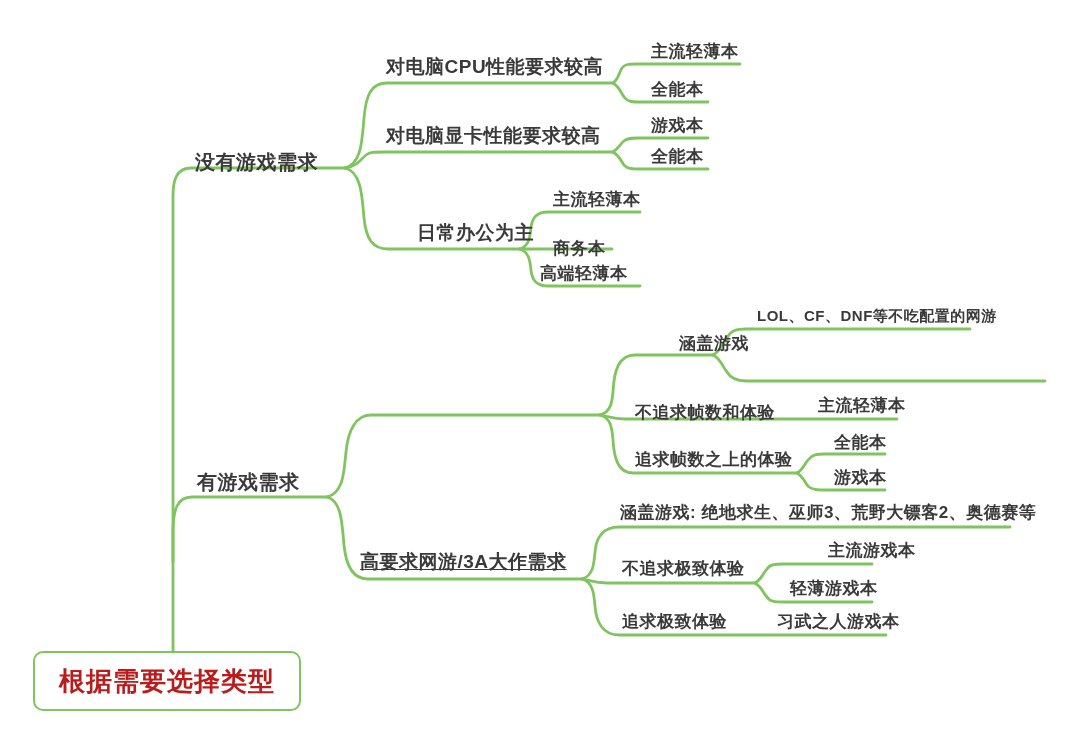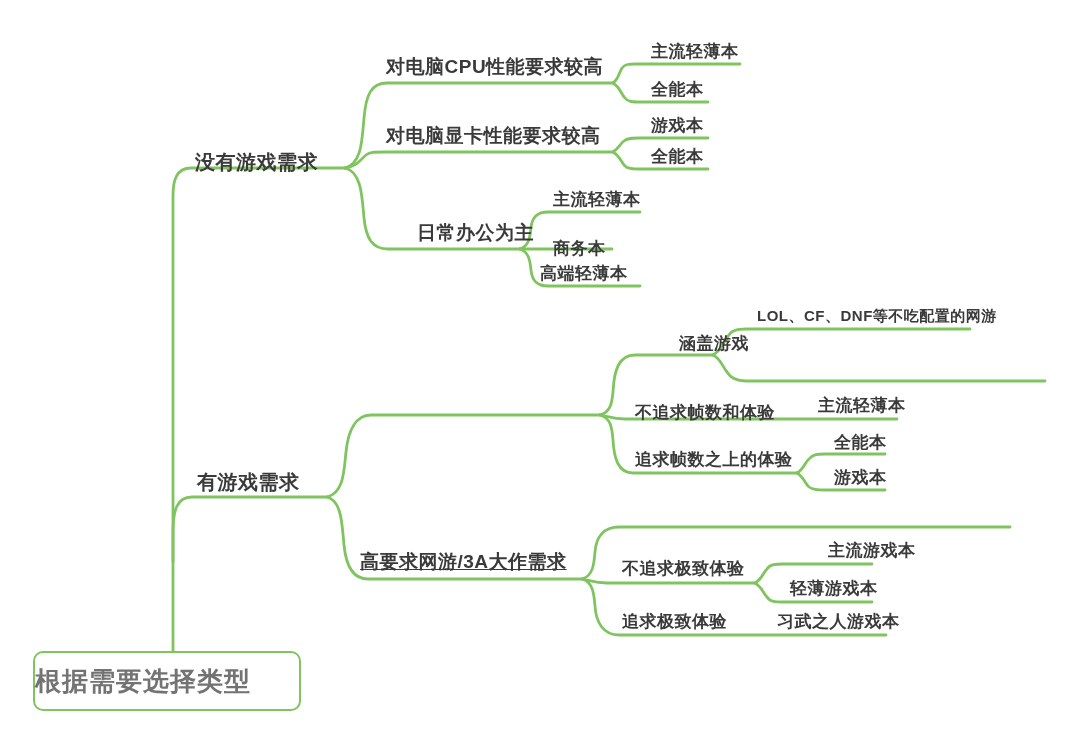--- a/index.html
+++ b/index.html
@@ -16,22 +16,22 @@
   }
   .s20{font-size:20px;font-weight:700;}
   .s19{font-size:19px;font-weight:700;}
   .s16{font-size:17px;font-weight:600;}
   .s15{font-size:15px;font-weight:600;}
   .wrap{white-space:normal;line-height:1.35;}
   .rootbox{
     position:absolute;z-index:3;
     left:33px;top:651px;width:264px;height:56px;
     background:#ffffff;border:2.5px solid #80c460;border-radius:10px;
-    display:flex;align-items:center;justify-content:flex-start;
-    font-size:26px;font-weight:800;color:#737373;letter-spacing:1px;
+    display:flex;align-items:center;justify-content:center;
+    font-size:26px;font-weight:800;color:#b91c1c;letter-spacing:1px;
   }
   path{fill:none;stroke:#80c460;stroke-width:2.8;stroke-linecap:round;}
 </style>
 </head>
 <body>
 
 <div id="stage">
 
   <svg class="links" width="1080" height="751" viewBox="0 0 1080 751">
 
@@ -95,19 +95,20 @@
   <div class="lbl s19" style="left:360px;top:551px;text-decoration:underline;">高要求网游/3A大作需求</div>
 
   <div class="lbl s16" style="left:635px;top:334px;margin-left:44px;">涵盖游戏</div>
   <div class="lbl s15" style="left:757px;top:307px;">LOL、CF、DNF等不吃配置的网游</div>
   <div class="lbl s16" style="left:635px;top:396px;margin-top:7px;">不追求帧数和体验</div>
   <div class="lbl s16" style="left:818px;top:396px;">主流轻薄本</div>
   <div class="lbl s16" style="left:635px;top:450px;">追求帧数之上的体验</div>
   <div class="lbl s16" style="left:834px;top:433px;">全能本</div>
   <div class="lbl s16" style="left:834px;top:468px;">游戏本</div>
 
+  <div class="lbl s16" style="left:620px;top:503px;">涵盖游戏: 绝地求生、巫师3、荒野大镖客2、奥德赛等</div>
   <div class="lbl s16" style="left:622px;top:559px;">不追求极致体验</div>
   <div class="lbl s16" style="left:828px;top:541px;">主流游戏本</div>
   <div class="lbl s16" style="left:790px;top:579px;">轻薄游戏本</div>
   <div class="lbl s16" style="left:622px;top:612px;">追求极致体验</div>
   <div class="lbl s16" style="left:777px;top:612px;">习武之人游戏本</div>
 
 </div>
 
 </body></html>

